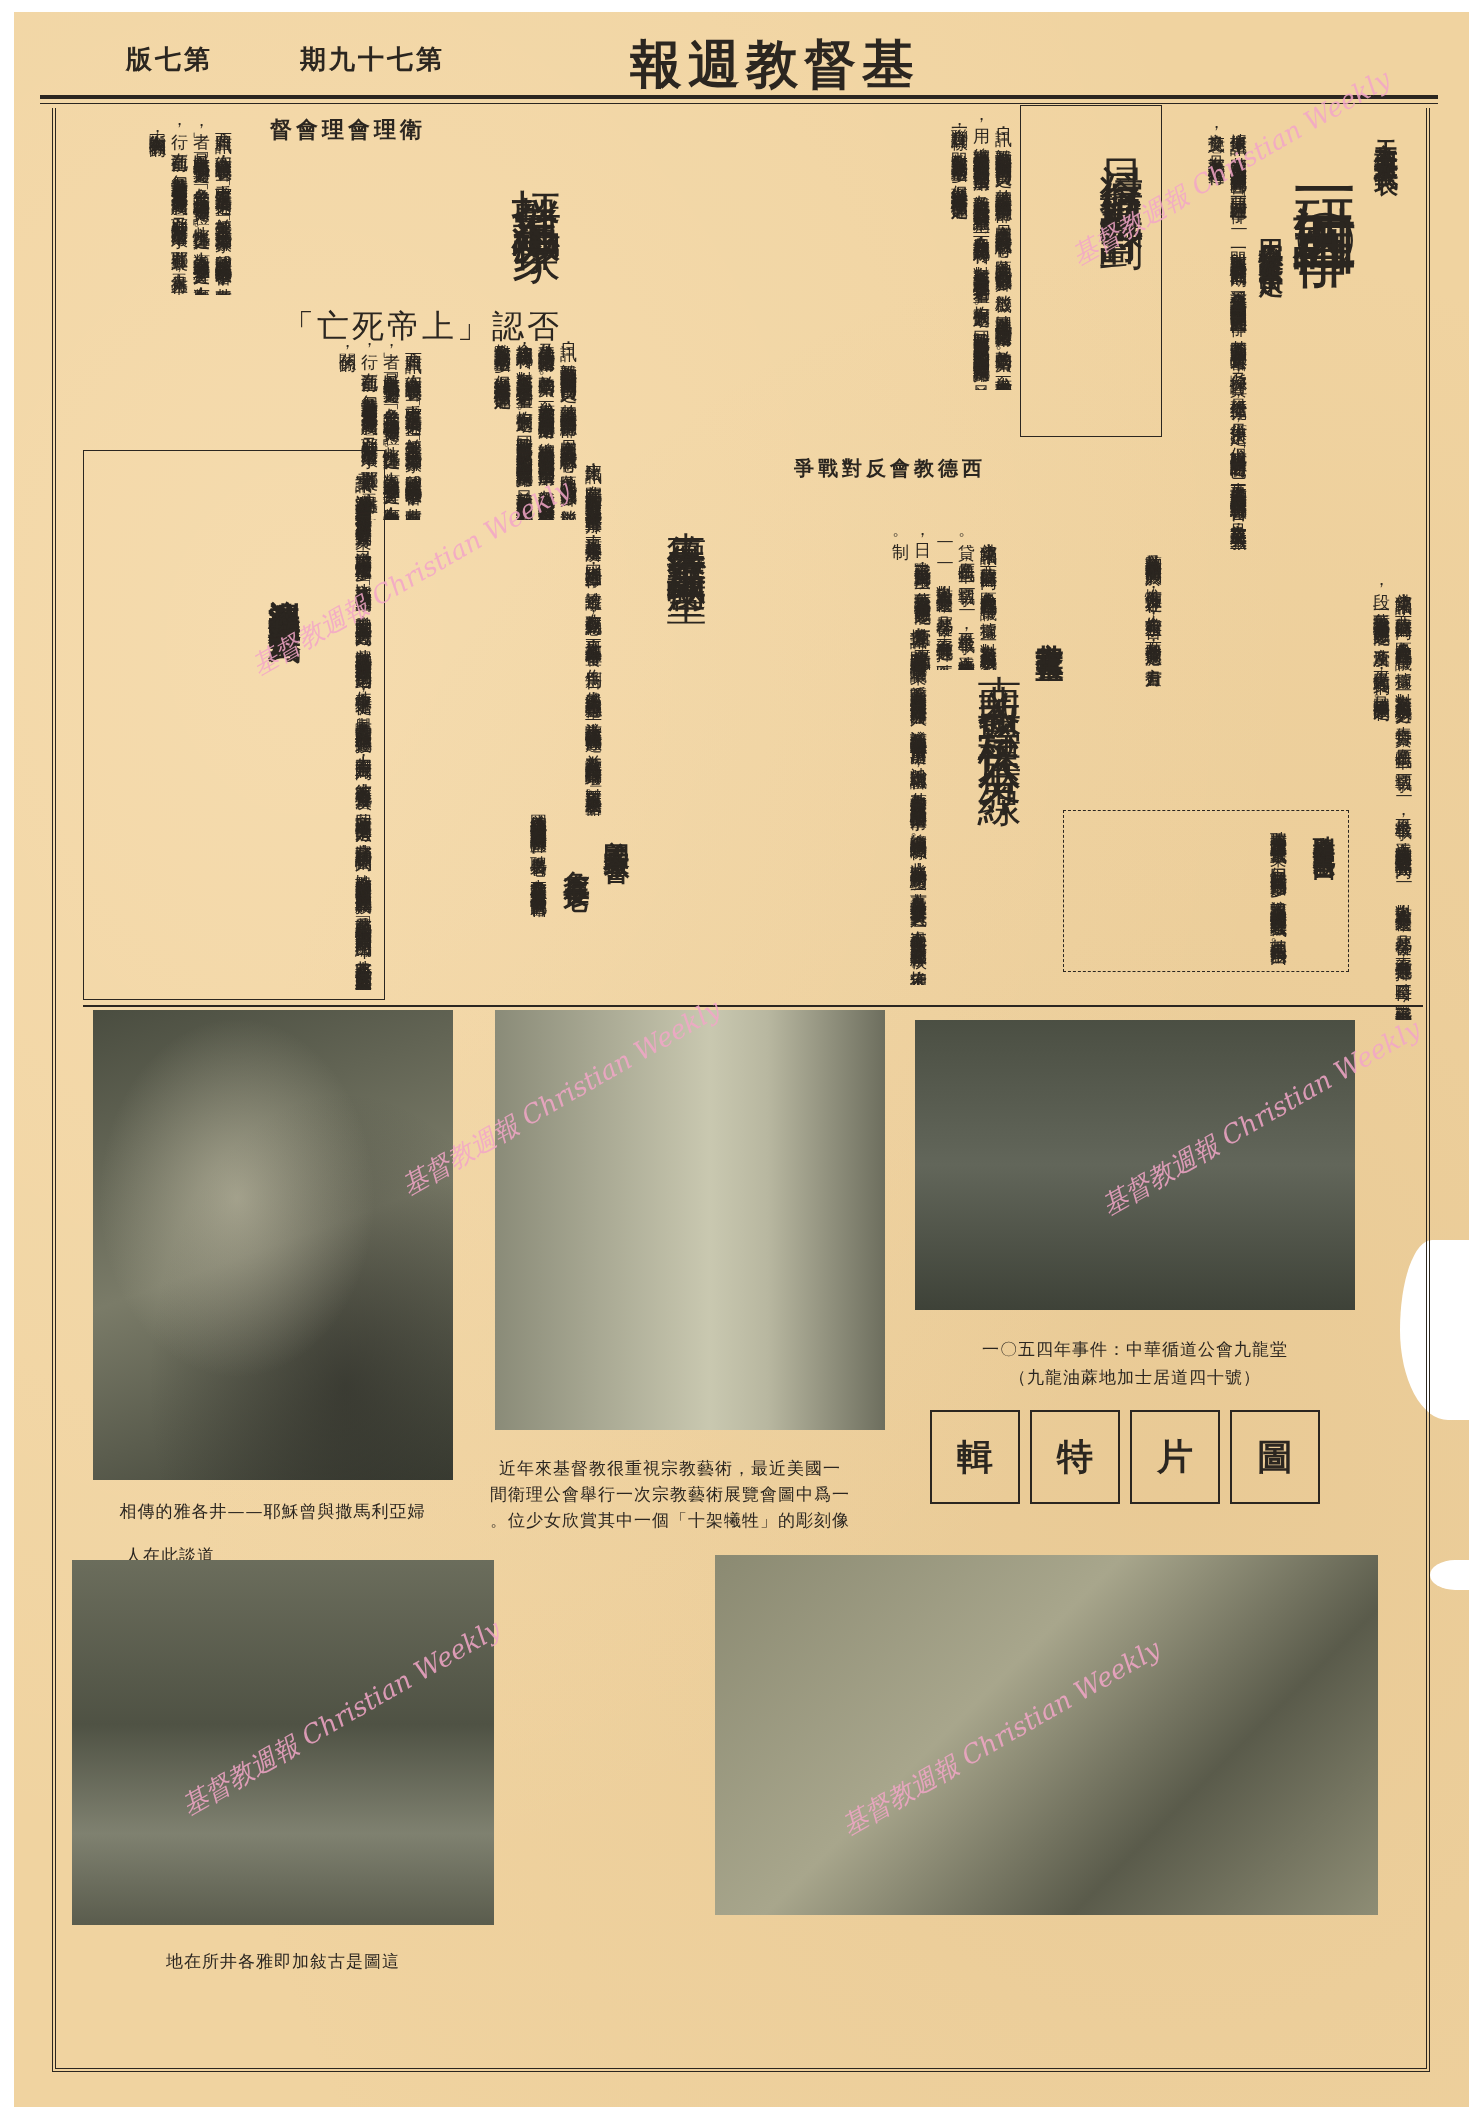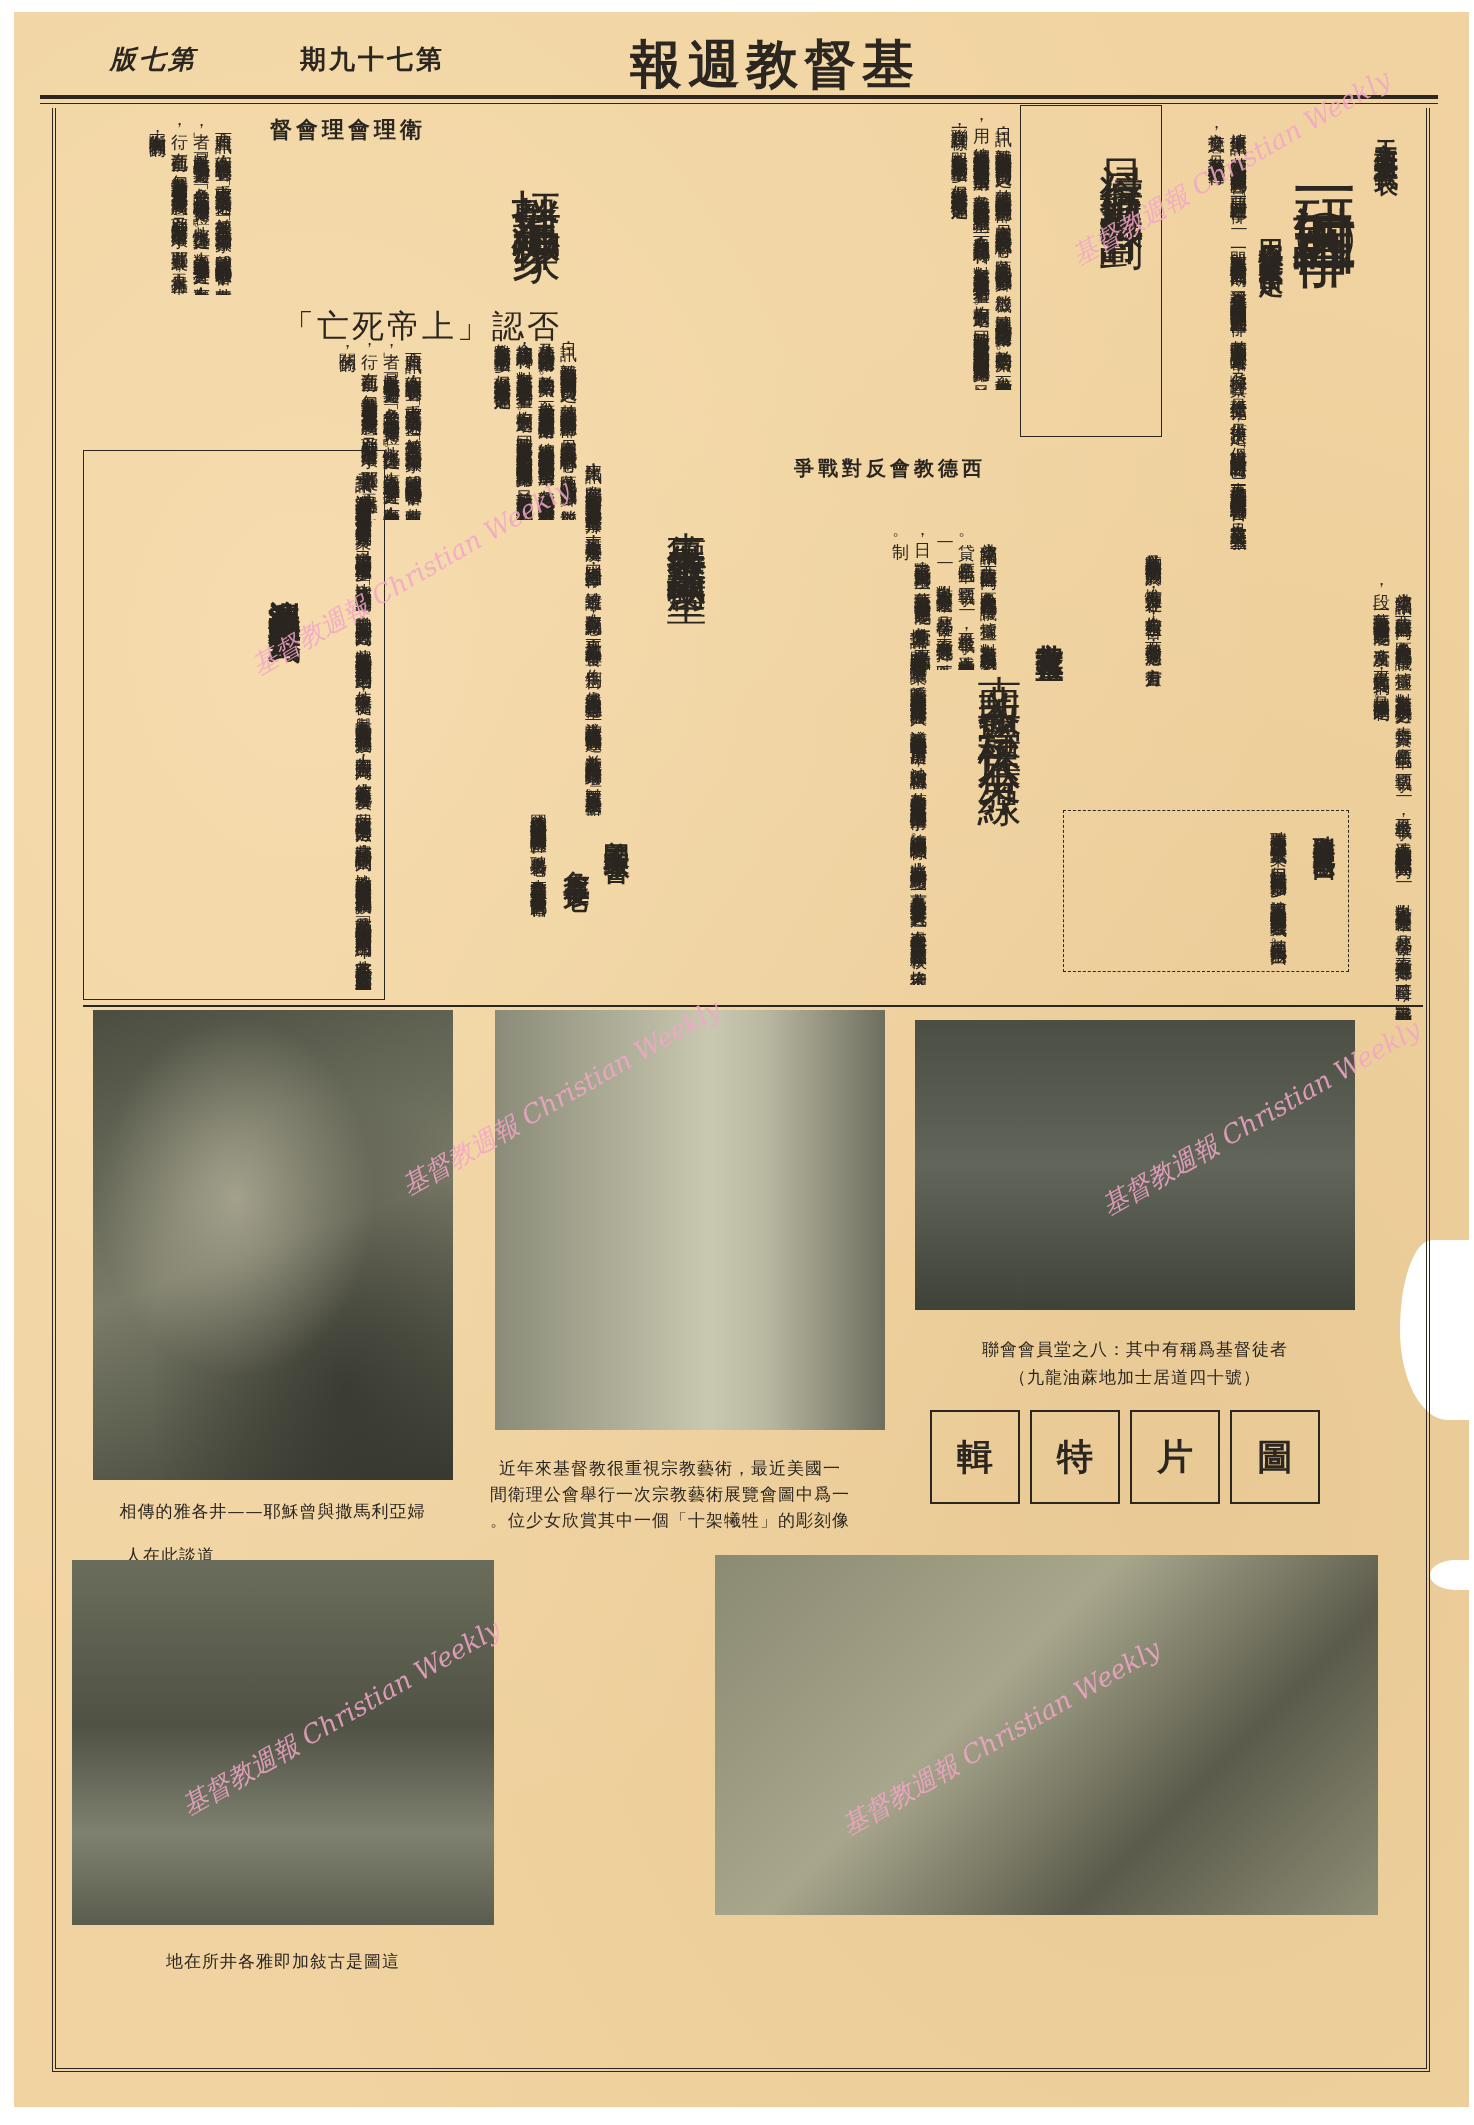--- a/index.html
+++ b/index.html
@@ -11,21 +11,21 @@
            radial-gradient(ellipse at 20% 30%, rgba(255,235,200,.35), transparent 60%),
            radial-gradient(ellipse at 80% 70%, rgba(200,160,100,.18), transparent 60%);}
   .tear{position:absolute;left:1400px;top:1240px;width:80px;height:180px;background:#fff;
         border-radius:40% 0 0 60%/50% 0 0 50%;}
   .tear2{position:absolute;left:1430px;top:1560px;width:50px;height:30px;background:#fff;border-radius:50% 0 0 50%;}
 
   
   .masthead{position:absolute;left:40px;top:30px;width:1400px;height:60px;}
   .mh-text{position:absolute;top:12px;font-size:26px;font-weight:bold;letter-spacing:3px;
            unicode-bidi:bidi-override;direction:rtl;}
-  .mh-page{left:70px;font-style:italic;}
+  .mh-page{left:86px;}
   .mh-issue{left:260px;}
   .mh-title{left:590px;top:0;font-size:52px;letter-spacing:6px;font-weight:bold;}
   .mh-date{left:940px;}
   .rule-top{position:absolute;left:40px;top:95px;width:1398px;height:0;
             border-top:4px solid #2b2620;}
   .rule-top2{position:absolute;left:40px;top:103px;width:1398px;height:0;
             border-top:1.5px solid #2b2620;}
 
   
   .frame{position:absolute;left:52px;top:108px;width:1370px;height:1960px;
@@ -120,21 +120,21 @@
 
 <div class="photo" style="left:495px;top:1010px;width:390px;height:420px;background:linear-gradient(90deg,#8a8b78,#c9c8b0 55%,#b8b7a0 70%,#6d6e5e);"></div>
 <div class="caption" style="left:470px;top:1455px;width:400px;line-height:26px;">
   <div>近年來基督教很重視宗教藝術，最近美國一</div>
   <div>間衛理公會舉行一次宗教藝術展覽會圖中爲一</div>
   <div>位少女欣賞其中一個「十架犧牲」的彫刻像。</div>
 </div>
 
 <div class="photo" style="left:915px;top:1020px;width:440px;height:290px;background:linear-gradient(180deg,#4b4f43 0%,#62665a 50%,#3e4238 100%);"></div>
 <div class="caption" style="left:915px;top:1335px;width:440px;line-height:28px;">
-  <div>聯會會員堂之八：其中有稱爲基督徒者</div>
+  <div>一〇五四年事件：中華循道公會九龍堂</div>
   <div>（九龍油蔴地加士居道四十號）</div>
 </div>
 
 <div class="special-box" style="left:1230px;top:1410px;">圖</div>
 <div class="special-box" style="left:1130px;top:1410px;">片</div>
 <div class="special-box" style="left:1030px;top:1410px;">特</div>
 <div class="special-box" style="left:930px;top:1410px;">輯</div>
 
 <div class="photo" style="left:72px;top:1560px;width:422px;height:365px;background:linear-gradient(180deg,#6b6d5c 0%,#4f5244 45%,#7f8170 75%,#5a5c4d 100%);"></div>
 <div class="caption" style="left:72px;top:1950px;width:422px;">這圖是古敍加即雅各井所在地</div>

